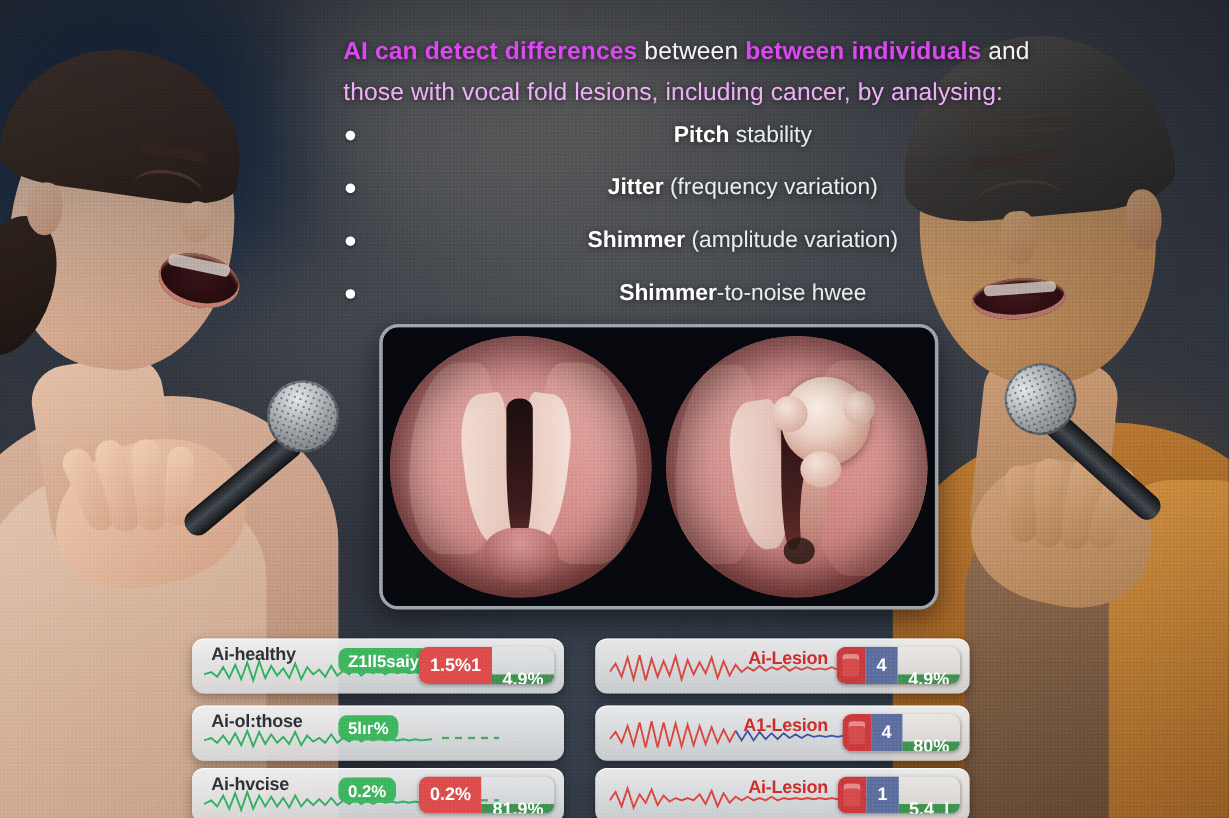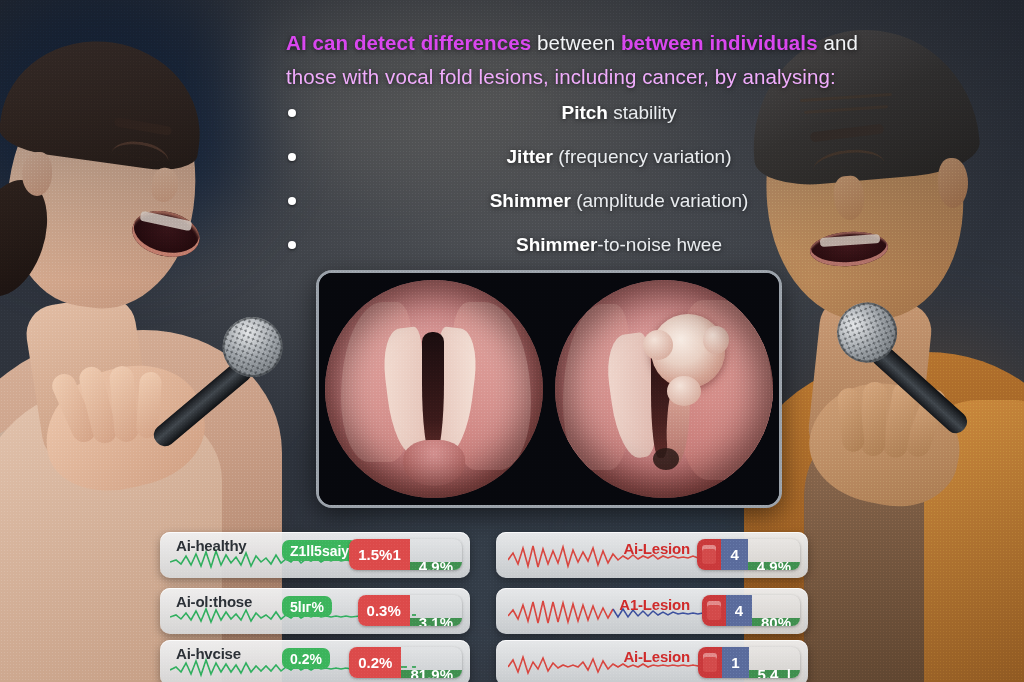--- a/index.html
+++ b/index.html
@@ -362,24 +362,20 @@
       </div>
     </div>
 
     <div class="card left r2">
       <svg class="wave" viewBox="0 0 190 30" preserveAspectRatio="none">
         <polyline fill="none" stroke="#2fae5d" stroke-width="1.6" points="0,18 6,16 11,20 16,14 21,21 26,12 31,22 36,10 41,23 46,11 51,21 56,13 61,20 66,15 71,21 76,11 81,22 86,14 91,19 96,16 101,20 106,13 111,20 116,16 121,19 126,15 131,19 136,16 141,18 146,16 151,18 156,17 161,18 166,17 171,18 176,17 181,18 190,17"></polyline>
       </svg>
       <div class="card-label">Ai-ol:those</div>
       <div class="pill-green">5lıг%</div>
       <div class="dashline"></div>
-      <div class="badge">
-        <div class="bseg bred">0.3%</div>
-        <div class="bseg bgreen">3.1%</div>
-      </div>
     </div>
 
     <div class="card left r3">
       <svg class="wave" viewBox="0 0 190 30" preserveAspectRatio="none">
         <polyline fill="none" stroke="#2fae5d" stroke-width="1.6" points="0,19 6,16 11,21 16,12 21,23 26,10 31,24 36,9 41,23 46,12 51,21 56,13 61,21 66,14 71,22 76,12 81,21 86,15 91,20 96,15 101,20 106,14 111,20 116,16 121,19 126,15 131,19 136,16 141,19 146,16 151,18 156,17 161,18 166,17 171,18 176,17 181,18 190,17"></polyline>
       </svg>
       <div class="card-label">Ai-hvcise</div>
       <div class="pill-green">0.2%</div>
       <div class="dashline"></div>
       <div class="badge">

